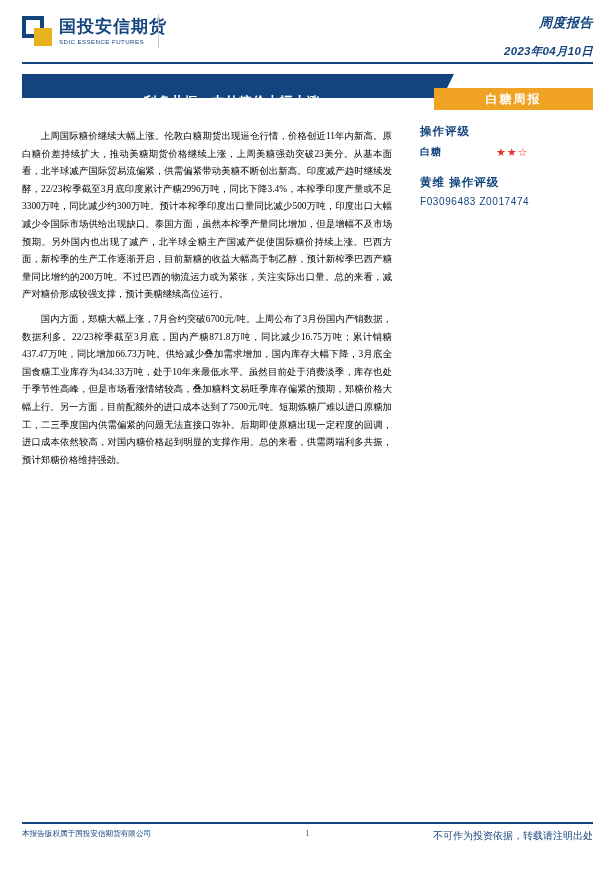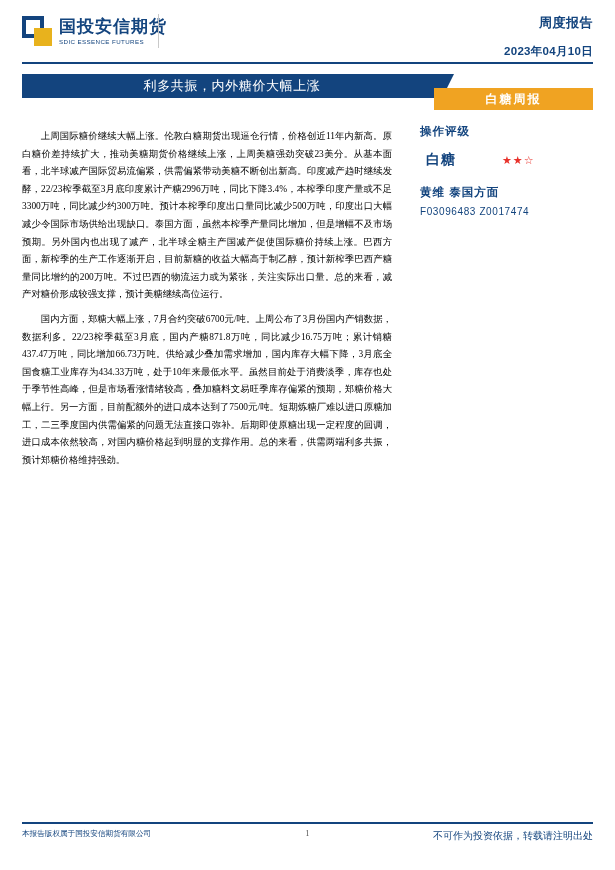--- a/index.html
+++ b/index.html
@@ -68,20 +68,21 @@
     width: 1px;
     height: 34px;
     background: #c9c9c9;
   }
   .header-right {
     position: absolute;
     right: 22px;
     top: 14px;
     text-align: right;
     color: #13447e;
+    font-style: italic;
   }
   .header-right .rep-title {
     font-size: 13px;
     font-weight: bold;
     letter-spacing: 0.5px;
   }
   .header-right .rep-date {
     font-size: 11.5px;
     font-weight: bold;
     margin-top: 12px;
@@ -111,27 +112,27 @@
   }
   .title-band .blue-tri {
     position: absolute;
     left: 420px; top: 0;
     width: 0; height: 0;
     border-top: 24px solid #13447e;
     border-right: 12px solid transparent;
   }
   .title-band .main-title {
     position: absolute;
-    left: 0; top: 0;
+    left: 0; top: 16px;
     width: 420px; height: 24px;
     line-height: 24px;
     text-align: center;
     color: #ffffff;
     font-size: 13px;
-    font-weight: normal;
+    font-weight: bold;
     letter-spacing: 0.6px;
   }
   .subtitle-band {
     position: absolute;
     left: 434px;
     top: 88px;
     width: 159px;
     height: 22px;
     background: #f0a322;
   }
@@ -174,34 +175,33 @@
     color: #000;
     font-family: "Liberation Serif", serif;
   }
 
   
   .rating-title {
     font-size: 11.5px;
     font-weight: bold;
     color: #13447e;
     letter-spacing: 1px;
-    margin-bottom: 12px;
+    margin-bottom: 6px;
   }
   .rating-row {
     display: flex;
     align-items: center;
     margin-bottom: 16px;
   }
   .rating-name {
-    font-size: 14px;
+    font-size: 10px;
     font-weight: bold;
     color: #13447e;
     letter-spacing: 1px;
     width: 76px;
-    margin-left: 6px;
   }
   .stars {
     font-size: 11px;
     color: #e8322b;
     letter-spacing: 1px;
   }
   .analyst-name {
     font-size: 11.5px;
     font-weight: bold;
     color: #13447e;
@@ -286,21 +286,21 @@
   <div class="col-left">
     <p class="para">上周国际糖价继续大幅上涨。伦敦白糖期货出现逼仓行情，价格创近11年内新高。原白糖价差持续扩大，推动美糖期货价格继续上涨，上周美糖强劲突破23美分。从基本面看，北半球减产国际贸易流偏紧，供需偏紧带动美糖不断创出新高。印度减产趋时继续发酵，22/23榨季截至3月底印度累计产糖2996万吨，同比下降3.4%，本榨季印度产量或不足3300万吨，同比减少约300万吨。预计本榨季印度出口量同比减少500万吨，印度出口大幅减少令国际市场供给出现缺口。泰国方面，虽然本榨季产量同比增加，但是增幅不及市场预期。另外国内也出现了减产，北半球全糖主产国减产促使国际糖价持续上涨。巴西方面，新榨季的生产工作逐渐开启，目前新糖的收益大幅高于制乙醇，预计新榨季巴西产糖量同比增约的200万吨。不过巴西的物流运力或为紧张，关注实际出口量。总的来看，减产对糖价形成较强支撑，预计美糖继续高位运行。</p>
     <p class="para">国内方面，郑糖大幅上涨，7月合约突破6700元/吨。上周公布了3月份国内产销数据，数据利多。22/23榨季截至3月底，国内产糖871.8万吨，同比减少16.75万吨；累计销糖437.47万吨，同比增加66.73万吨。供给减少叠加需求增加，国内库存大幅下降，3月底全国食糖工业库存为434.33万吨，处于10年来最低水平。虽然目前处于消费淡季，库存也处于季节性高峰，但是市场看涨情绪较高，叠加糖料文易旺季库存偏紧的预期，郑糖价格大幅上行。另一方面，目前配额外的进口成本达到了7500元/吨。短期炼糖厂难以进口原糖加工，二三季度国内供需偏紧的问题无法直接口弥补。后期即使原糖出现一定程度的回调，进口成本依然较高，对国内糖价格起到明显的支撑作用。总的来看，供需两端利多共振，预计郑糖价格维持强劲。</p>
   </div>
   <div class="col-right">
     <div class="rating-title">操作评级</div>
     <div class="rating-row">
       <div class="rating-name">白糖</div>
       <div class="stars">★★☆</div>
     </div>
-    <div class="analyst-name">黄维  泰国方面</div>
+    <div class="analyst-name">黄维  操作评级</div>
     <div class="analyst-codes">F03096483  Z0017474</div>
   </div>
 </div>
 
 <div class="footer">
   <div class="footer-rule"></div>
   <div class="footer-left">本报告版权属于国投安信期货有限公司</div>
   <div class="footer-center">1</div>
   <div class="footer-right">不可作为投资依据，转载请注明出处</div>
 </div>

